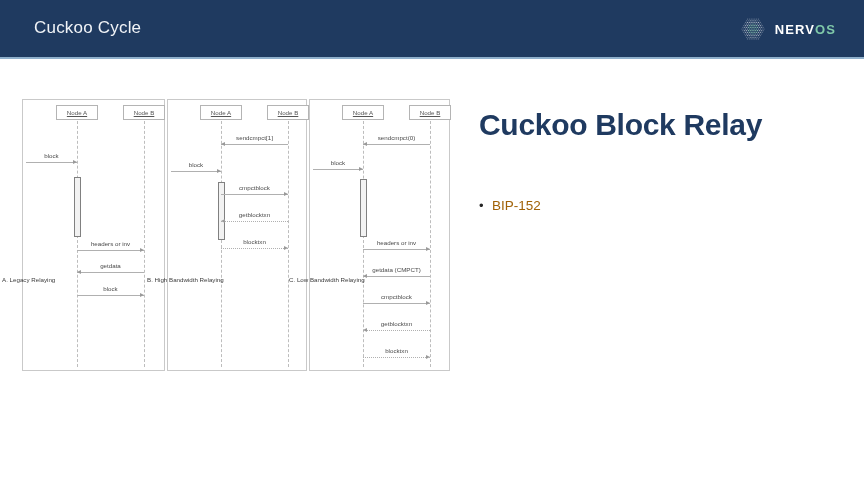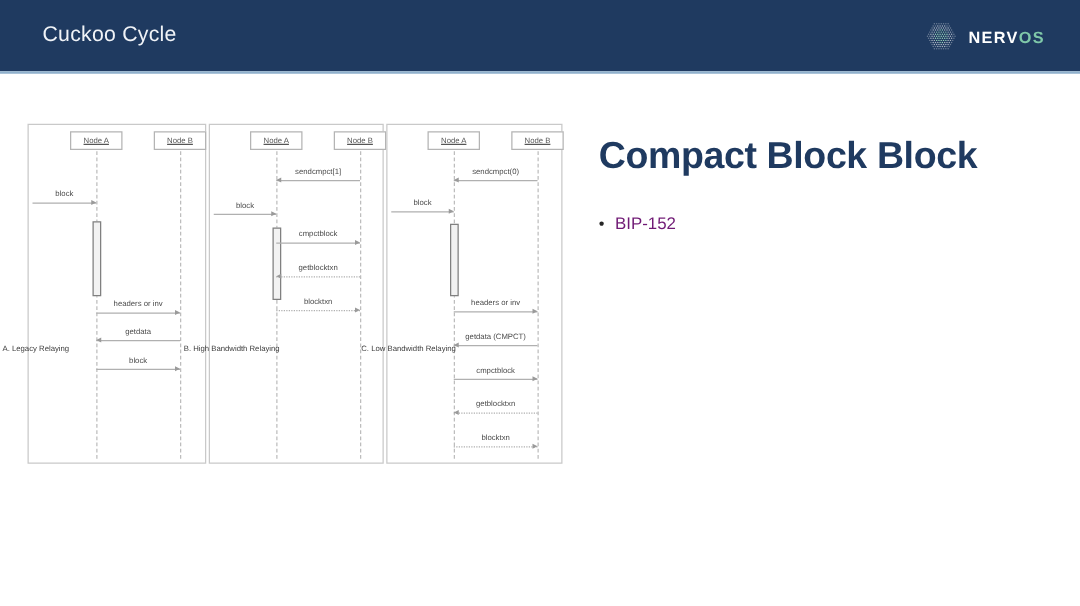--- a/index.html
+++ b/index.html
@@ -175,22 +175,23 @@
     width: 350px;
     margin: 0;
     padding: 0;
     list-style: none;
   }
   #bullet-list li {
     position: relative;
     padding-left: 13px;
     font-size: 13.5px;
     line-height: 25px;
-    color: #701a75;
-    font-family: "Liberation Sans", sans-serif;
+    color: #a16207;
+    font-family: "Liberation Sans", sans-serif;
+    margin-top: 27px;
   }
   #bullet-list li::before {
     content: "\2022";
     position: absolute;
     left: 0;
     top: 0;
     font-size: 13px;
     color: #262626;
   }
 </style>
@@ -415,16 +416,16 @@
       <div class="msg-label" style="left:341px; top:221px; width:67px;">getblocktxn</div>
       <div class="msg-line dotted" style="left:341px; top:258px; width:67px;"></div>
       <div class="arrow-head right" style="left:404px; top:256px;"></div>
       <div class="msg-label" style="left:341px; top:248px; width:67px;">blocktxn</div>
     </div>
 </div>
 <div class="panel-caption" id="caption-a">A. Legacy Relaying</div>
 <div class="panel-caption" id="caption-b">B. High Bandwidth Relaying</div>
 <div class="panel-caption" id="caption-c">C. Low Bandwidth Relaying</div>
 
-<div id="content-title">Compact Block Block</div>
+<div id="content-title">Cuckoo Block Relay</div>
 <ul id="bullet-list">
   <li>BIP-152</li>
 </ul>
 
 </body></html>

